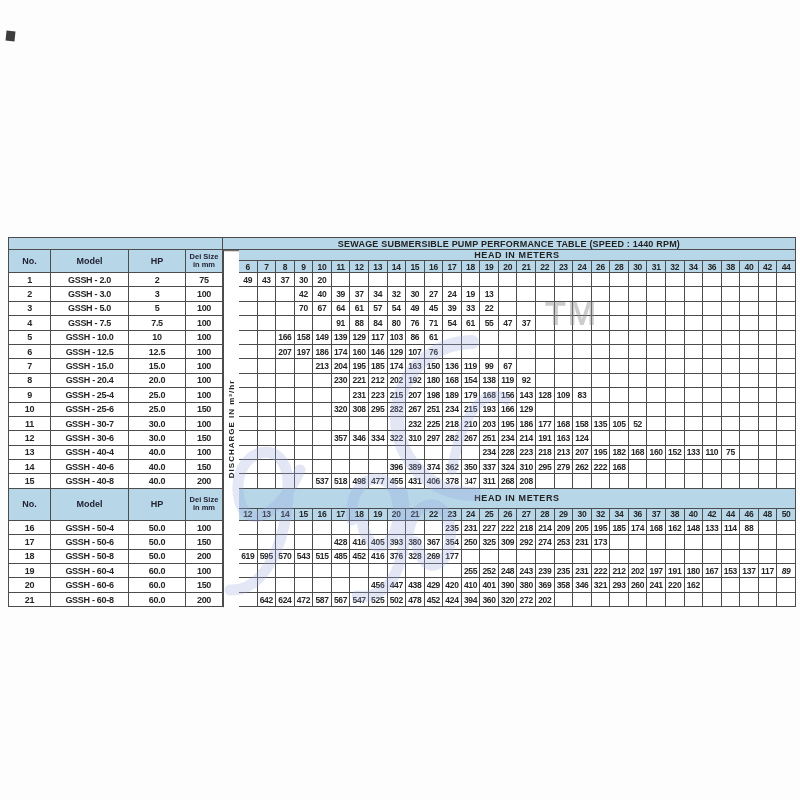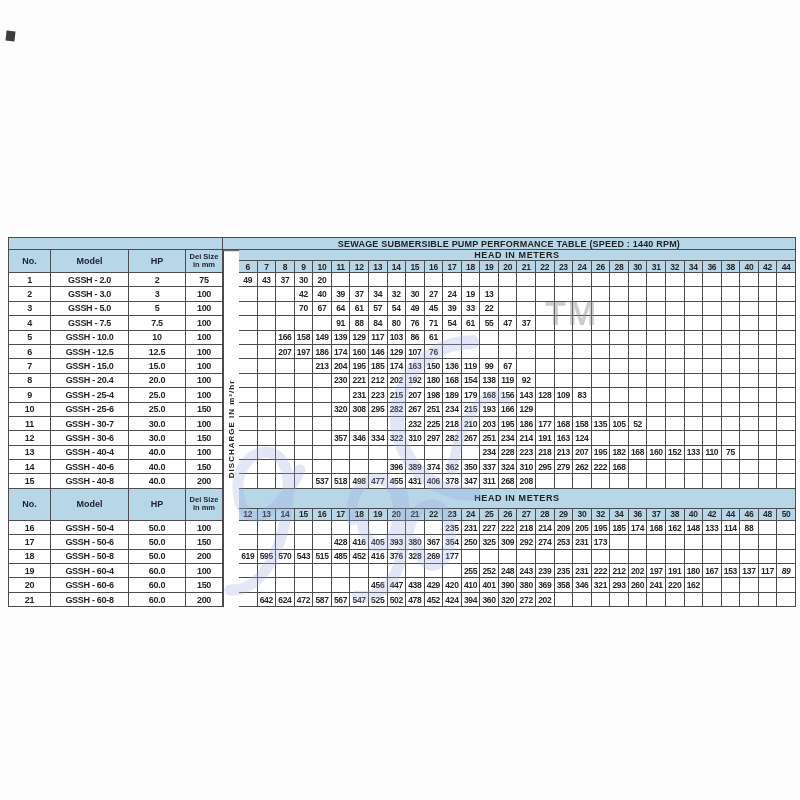--- a/index.html
+++ b/index.html
@@ -561,21 +561,21 @@
       <div class="c num" style="grid-area: 18 / 8;"></div>
       <div class="c num" style="grid-area: 18 / 9;"></div>
       <div class="c num" style="grid-area: 18 / 10;">537</div>
       <div class="c num" style="grid-area: 18 / 11;">518</div>
       <div class="c num" style="grid-area: 18 / 12;">498</div>
       <div class="c num" style="grid-area: 18 / 13;">477</div>
       <div class="c num" style="grid-area: 18 / 14;">455</div>
       <div class="c num" style="grid-area: 18 / 15;">431</div>
       <div class="c num" style="grid-area: 18 / 16;">406</div>
       <div class="c num" style="grid-area: 18 / 17;">378</div>
-      <div class="c num" style="grid-area: 18 / 18;">347</div>
+      <div class="c num" style="grid-area: 18 / 18; font-family: Liberation Serif, serif;">347</div>
       <div class="c num" style="grid-area: 18 / 19;">311</div>
       <div class="c num" style="grid-area: 18 / 20;">268</div>
       <div class="c num" style="grid-area: 18 / 21;">208</div>
       <div class="c num" style="grid-area: 18 / 22;"></div>
       <div class="c num" style="grid-area: 18 / 23;"></div>
       <div class="c num" style="grid-area: 18 / 24;"></div>
       <div class="c num" style="grid-area: 18 / 25;"></div>
       <div class="c num" style="grid-area: 18 / 26;"></div>
       <div class="c num" style="grid-area: 18 / 27;"></div>
       <div class="c num" style="grid-area: 18 / 28;"></div>

